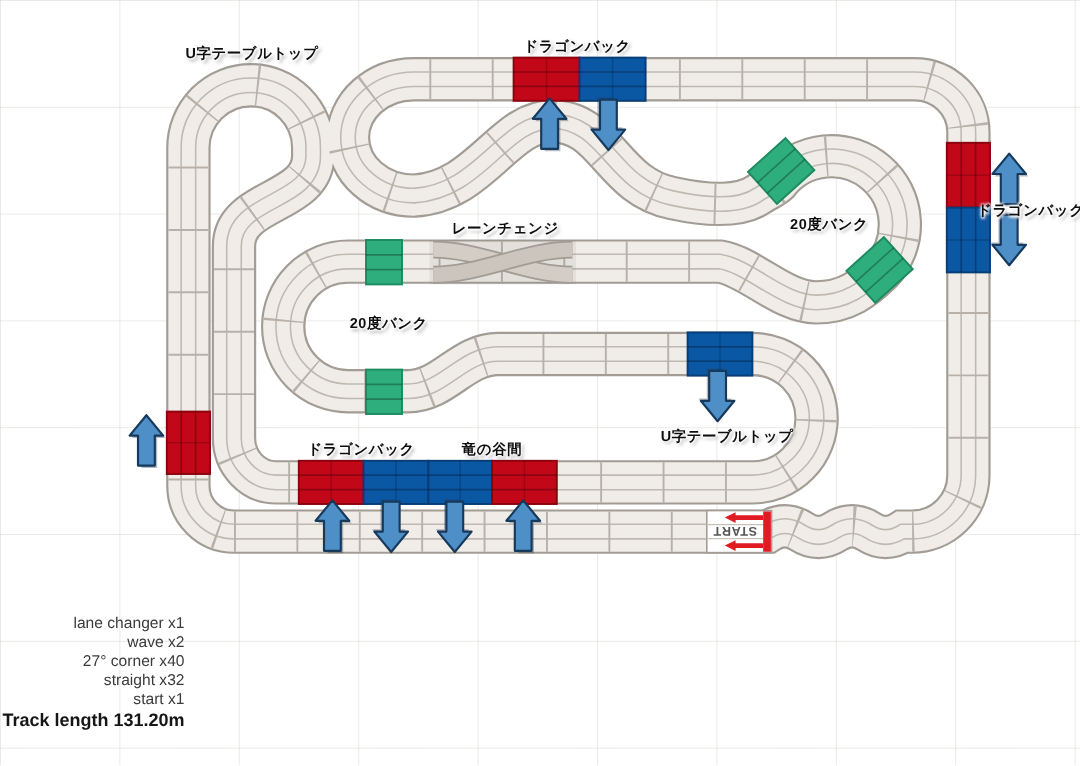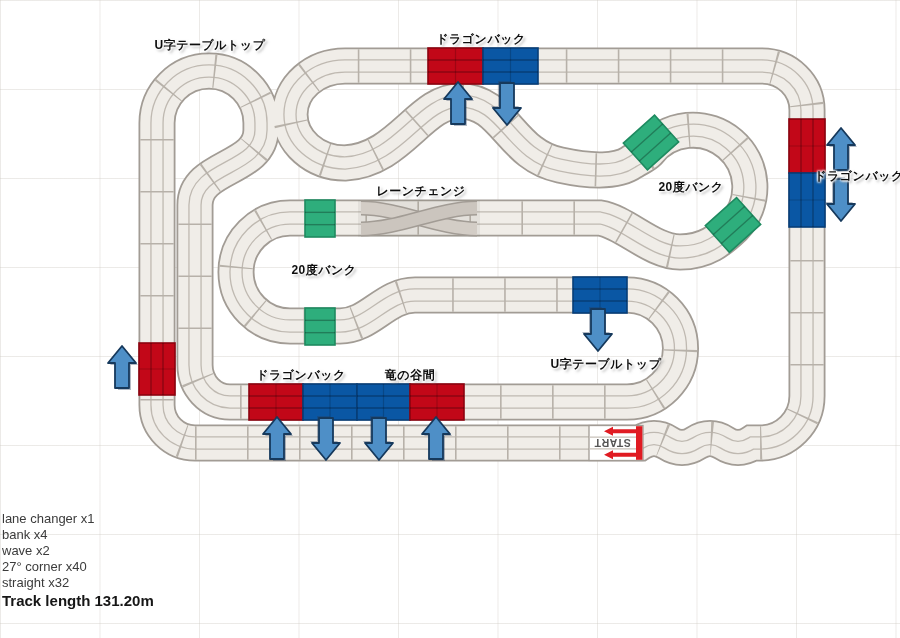--- a/index.html
+++ b/index.html
@@ -11,21 +11,21 @@
     background-size:99.5px 89px;
     font-family:"Liberation Sans",sans-serif;
   }
   svg{position:absolute;left:0;top:0;}
   .tlabel{
     position:absolute;transform:translate(-50%,-50%);
     font:bold 12px "Liberation Sans",sans-serif;color:#0e0e0e;white-space:nowrap;letter-spacing:.5px;
     text-shadow:-1px -1px 2px #fff,1px -1px 2px #fff,-1px 1px 2px #fff,1px 1px 2px #fff,2px 2px 3px rgba(110,110,110,.65);
   }
   #parts-list{position:absolute;left:2px;top:511px;color:#3b3b3b;font-size:13px;line-height:16px;}
-  #parts-list .pl{white-space:nowrap;}
+  #parts-list .pl{white-space:nowrap;text-align:right;}
   #parts-list .pl-total{font-weight:bold;font-size:15px;color:#161616;margin-top:2px;}
 </style>
 </head>
 <body>
 
 <div id="canvas">
 
   <svg id="track-svg" width="900" height="638" viewBox="0 0 900 638">
     <g id="track-base">
 
@@ -186,19 +186,19 @@
       <div class="tlabel" style="left: 691px; top: 187px;">20度バンク</div>
       <div class="tlabel" style="left: 421px; top: 191px;">レーンチェンジ</div>
       <div class="tlabel" style="left: 324px; top: 270px;">20度バンク</div>
       <div class="tlabel" style="left: 301px; top: 375px;">ドラゴンバック</div>
       <div class="tlabel" style="left: 410px; top: 375px; text-align: right;">竜の谷間</div>
       <div class="tlabel" style="left: 606px; top: 364px;">U字テーブルトップ</div>
     </div>
 
   <div id="parts-list">
     <div class="pl">lane changer x1</div>
-    <div class="pl">bank x4</div>
     <div class="pl">wave x2</div>
     <div class="pl">27° corner x40</div>
     <div class="pl">straight x32</div>
+    <div class="pl">start x1</div>
     <div class="pl-total">Track length 131.20m</div>
   </div>
 </div>
 
 </body></html>

